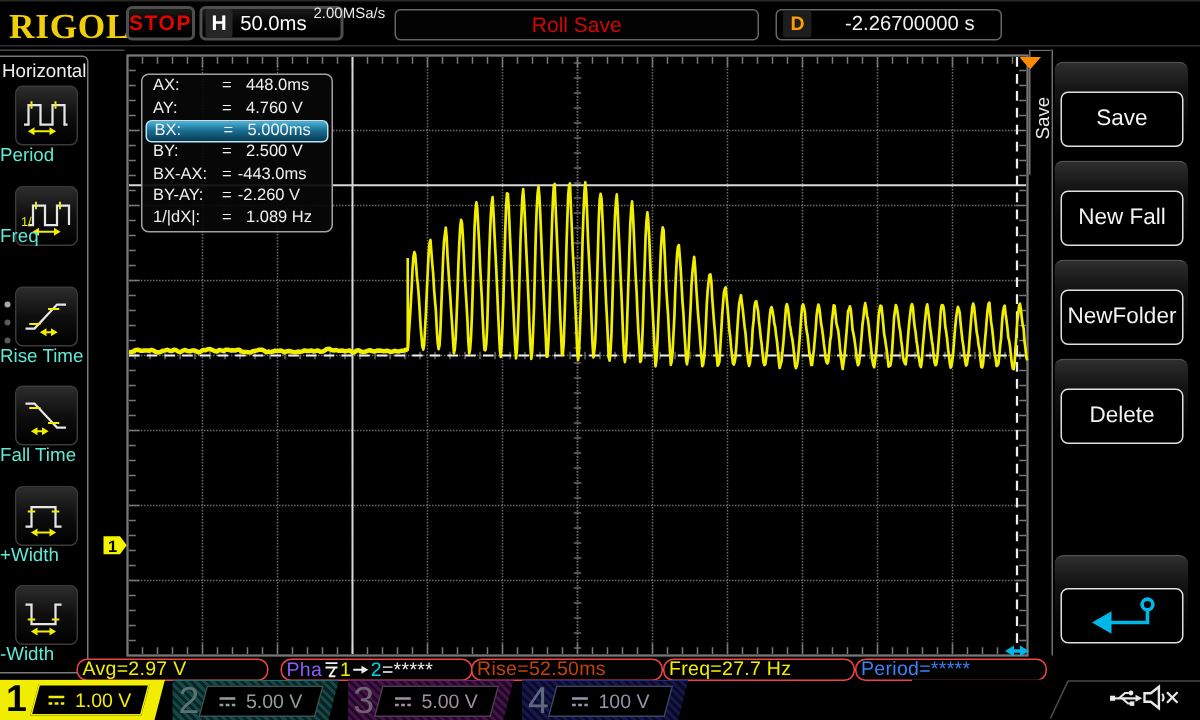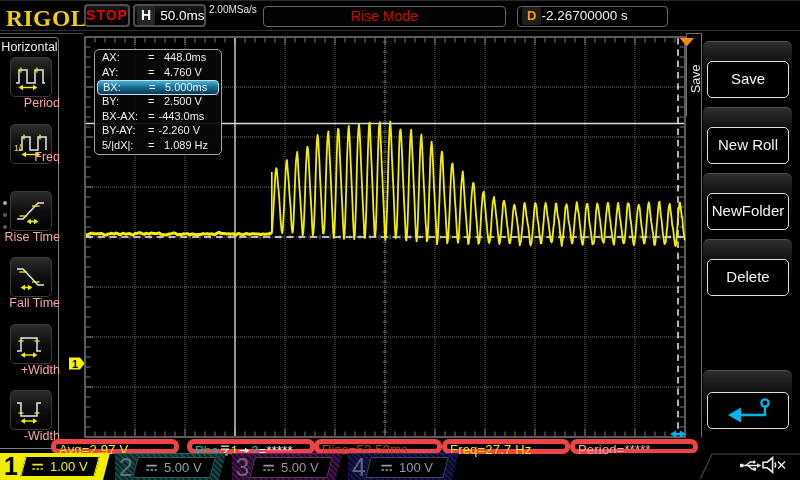--- a/index.html
+++ b/index.html
@@ -1,68 +1,68 @@
 <!DOCTYPE html>
 <html><head><meta charset="utf-8"><style>
 * {margin:0;padding:0;box-sizing:border-box}
 html,body {width:800px;height:480px;background:#000;overflow:hidden;font-family:"Liberation Sans",sans-serif;position:relative}
 
 .logo {position:absolute;left:6px;top:5px;font-family:"Liberation Serif",serif;font-weight:bold;font-size:23.5px;color:#f0cf08;letter-spacing:0.5px}
 .tbox {position:absolute;border:2px solid #4e4e4e;border-radius:4px;background:linear-gradient(#191919 0%,#050505 50%,#000 100%)}
 .stop {left:84px;top:4px;width:46px;height:23px;color:#dd0600;font-weight:bold;font-size:14px;text-align:center;line-height:19px;letter-spacing:1px}
-.hbox {left:133px;top:4px;width:73px;height:23px;color:#fff;font-size:13.5px;line-height:19px;white-space:nowrap}
+.hbox {left:133px;top:4px;width:96px;height:23px;color:#fff;font-size:13.5px;line-height:19px;white-space:nowrap}
 .hbox b {display:inline-block;background:#262626;padding:0 4px;margin-left:2px;border-radius:2px;font-size:14px}
 .hbox span {margin-left:5px}
 .srate {position:absolute;left:209px;top:4px;color:#e8e8e8;font-size:10px}
 .rollbox {position:absolute;left:263px;top:6px;width:243px;height:21px;border:1.5px solid #666;border-radius:4px;background:#030303;color:#d40600;font-size:14px;text-align:center;line-height:19px}
 .dbox {position:absolute;left:517px;top:6px;width:151px;height:21px;border:1.5px solid #666;border-radius:4px;background:#000;color:#f0f0f0;font-size:13.5px;line-height:18px}
 .dbox .dd {display:inline-block;background:#1d1d1d;color:#ff9c00;font-weight:bold;font-size:13px;padding:0 5px;margin-left:4px;border-radius:2px}
-.dbox .dv {}
+.dbox .dv {margin-left:22px}
 .sep1 {position:absolute;left:0;top:30px;width:800px;height:1px;background:#303030}
 .sep2 {position:absolute;left:0;top:33px;width:83px;height:1px;background:#4a4a4a}
 
 .lpanel {position:absolute;left:-2px;top:37px;width:61px;height:412px;border:1px solid #7a7a7a;border-radius:0 4px 4px 0;background:#000}
 .ltitle {position:absolute;left:0;top:39.5px;width:59px;text-align:center;color:#f0f0f0;font-size:12.5px}
 .lkey {position:absolute;left:10px;width:42px;height:40px;border:1px solid #3a3a3a;border-radius:5px;background:linear-gradient(#2c2c2c 0%,#0e0e0e 50%,#000 100%)}
-.llab {position:absolute;left:0;width:60px;text-align:right;color:#fca5a5;font-size:12.5px;white-space:nowrap}
+.llab {position:absolute;left:0;width:60px;text-align:left;color:#5eead4;font-size:12.5px;white-space:nowrap}
 .dot {position:absolute;left:3px;width:4px;height:4px;border-radius:50%;background:#5a5a5a}
 
 .grat {position:absolute;left:60px;top:30px}
 
 .meas {position:absolute;left:94px;top:49px;width:128px;height:106px;background:rgba(8,8,8,0.92);border:1px solid #a2a2a2;border-radius:5px;padding-top:1px}
 .mrow {height:14.7px;display:flex;align-items:flex-start;font-size:11px;color:#f0f0f0;padding-left:7px}
 .ml {width:46px}
 .me {width:10px}
 .mrow.hl {background:linear-gradient(#49b4d8 0%,#1a7094 45%,#0a3a52 100%);border:1px solid #b8e4f8;border-radius:4px;margin:0 2px;padding-left:5px;height:14.7px}
 .mrow.hl .ml {width:46px}
 
 .rborder {position:absolute;left:701px;top:33px;width:1px;height:404px;background:#707070}
 .stab {position:absolute;left:686px;top:33px;width:15px;height:98px;background:#000;border-left:1px solid #707070;border-top:1px solid #707070;clip-path:polygon(0 0,15px 0,15px 98px,0 83px)}
 .rkey {position:absolute;left:703px;width:89px;height:62px;border-radius:6px;background:linear-gradient(#2e2e2e 0%,#131313 30%,#000 82%);border-top:1px solid #525252}
 .rbtn {position:absolute;left:707px;width:82px;height:37px;background:#000;border:1.6px solid #e0e0e0;border-radius:5px;color:#f2f2f2;font-size:15px;text-align:center;line-height:34px}
 .trig {position:absolute;left:680px;top:38px;width:0;height:0;border-left:7px solid transparent;border-right:7px solid transparent;border-top:8.5px solid #ff8a00;z-index:9}
 
-.pill {position:absolute;top:438.5px;height:15px;background:#020202;border:5px solid #ef4444;border-radius:7px;font-size:13px;line-height:12.8px;padding-left:3px;white-space:nowrap;letter-spacing:0.2px}
+.pill {position:absolute;top:438.5px;height:15px;background:#020202;border:1px solid #ef4444;border-radius:7px;font-size:13px;line-height:12.8px;padding-left:3px;white-space:nowrap;letter-spacing:0.2px}
 
 .ch {position:absolute;top:453px;height:27px;width:111px}
 .chn {position:absolute;left:4px;top:0px;font-size:25px;line-height:27px;font-weight:bold}
 .chbox {position:absolute;top:3px;height:21px;background:#000;border:1.5px solid;transform:skewX(-15deg);display:flex;align-items:center;justify-content:center;font-size:13px}
 .chbox > * {transform:skewX(15deg)}
 .ch1 {left:0;background:#f0ed00;clip-path:polygon(0 0,110px 0,103px 27px,0 27px)}
 .ch2 {left:115px;background:repeating-linear-gradient(45deg,#164848 0 2px,#082424 2px 4px);clip-path:polygon(0 0,111px 0,104px 27px,-7px 27px);border-top:1px solid #2a6a6a}
 .ch3 {left:231.5px;background:repeating-linear-gradient(45deg,#441448 0 2px,#200826 2px 4px);clip-path:polygon(0 0,111px 0,104px 27px,-7px 27px);border-top:1px solid #6a2a6a}
 .ch4 {left:348px;background:repeating-linear-gradient(45deg,#17174e 0 2px,#0a0a26 2px 4px);clip-path:polygon(0 0,111px 0,104px 27px,-7px 27px);border-top:1px solid #2a2a7a}
 .ftrap {position:absolute;left:608px;top:453px;width:192px;height:27px;background:#000}
 </style></head><body>
 <div style="position:absolute;left:0;top:0;width:800px;height:1px;background:#282828"></div>
 <div class="logo">RIGOL</div>
 <div class="tbox stop">STOP</div>
 <div class="tbox hbox"><b>H</b><span>50.0ms</span></div>
 <div class="srate">2.00MSa/s</div>
-<div class="rollbox">Rise Mode</div>
+<div class="rollbox">Roll Save</div>
 <div class="dbox"><span class="dd">D</span><span class="dv">-2.26700000 s</span></div>
 <div class="sep1"></div>
 <div class="sep2"></div>
 <div class="lpanel"></div>
 <div class="ltitle">Horizontal</div>
 <div class="lkey" style="top:57px">
     <svg width="36" height="30" viewBox="0 0 36 30" style="display:block;margin:4px auto 0">
       <path d="M3 21 h3 v-13 h8 v13 h8 v-13 h8 v13 h2" stroke="#e6e6e6" stroke-width="1.5" fill="none"></path>
       <line x1="8" y1="5.5" x2="8" y2="10.5" stroke="#f2ee00" stroke-width="1.3"></line>
       <line x1="24" y1="5.5" x2="24" y2="10.5" stroke="#f2ee00" stroke-width="1.3"></line>
@@ -487,56 +487,56 @@
       <span class="ml">BX-AX:</span>
       <span class="me">=</span>
       <span class="mv" style="padding-left:0.5px">-443.0ms</span>
     </div>
     <div class="mrow">
       <span class="ml">BY-AY:</span>
       <span class="me">=</span>
       <span class="mv" style="padding-left:0.5px">-2.260 V</span>
     </div>
     <div class="mrow">
-      <span class="ml">5/|dX|:</span>
+      <span class="ml">1/|dX|:</span>
       <span class="me">=</span>
       <span class="mv" style="padding-left:6px">1.089 Hz</span>
     </div>
   </div>
 <div class="rborder"></div>
 <div class="stab"><svg width="15" height="98" viewBox="0 0 15 98">
       <text transform="translate(12.5 59) rotate(-90)" font-size="12.5" fill="#e8e8e8" font-family="Liberation Sans">Save</text>
     </svg></div>
 <div class="rkey" style="top:41px"></div>
 <div class="rbtn" style="top:60.5px">Save</div>
 <div class="rkey" style="top:107px"></div>
-<div class="rbtn" style="top:126.5px">New Roll</div>
+<div class="rbtn" style="top:126.5px">New Fall</div>
 <div class="rkey" style="top:173px"></div>
 <div class="rbtn" style="top:192.5px">NewFolder</div>
 <div class="rkey" style="top:239px"></div>
 <div class="rbtn" style="top:258.5px">Delete</div>
 <div class="rkey" style="top:370px;height:62px"></div>
 <div class="trig"></div>
 <div class="rbtn" style="top:392px;height:37px">
     <svg width="82" height="36" viewBox="0 0 82 36" style="display:block">
       <circle cx="57" cy="10" r="3.6" fill="none" stroke="#00b8e8" stroke-width="2.4"></circle>
       <path d="M57 13.5 V22 H31" fill="none" stroke="#00b8e8" stroke-width="2.4"></path>
       <path d="M20 22 L33 14.5 V29.5 Z" fill="#00b8e8"></path>
     </svg>
   </div>
 <div class="pill" style="left:51px;width:128px"><span style="color:#f2ee00">Avg=2.97 V</span></div>
-<div class="pill" style="left:187px;width:128px"><span style="color:#14b8a6">Pha</span><svg width="10" height="12" viewBox="0 0 10 12" style="vertical-align:-1.5px;margin:0 1px">
+<div class="pill" style="left:187px;width:128px"><span style="color:#8b5cf6">Pha</span><svg width="10" height="12" viewBox="0 0 10 12" style="vertical-align:-1.5px;margin:0 1px">
       <path d="M1 2.1 H9 M1 5 H9 M7.4 5 L3.6 10.8 M3.2 10.8 H7.6" fill="none" stroke="#f0f0f0" stroke-width="1.25"></path>
     </svg><span style="color:#f2ee00">1</span><svg width="11" height="9" viewBox="0 0 11 9" style="vertical-align:-0.5px;margin:0 1px">
       <line x1="0.5" y1="4.5" x2="7.5" y2="4.5" stroke="#f0f0f0" stroke-width="1.4"></line>
       <path d="M10.5 4.5 L6 1.8 V7.2 Z" fill="#f0f0f0"></path>
     </svg><span style="color:#00d4e8">2</span><span style="color:#f0f0f0">=*****</span></div>
 <div class="pill" style="left:314px;width:128px"><span style="color:#c2410c">Rise=52.50ms</span></div>
 <div class="pill" style="left:442px;width:128px"><span style="color:#f2ee00">Freq=27.7 Hz</span></div>
-<div class="pill" style="left:570px;width:128px"><span style="color:#fca5a5">Period=*****</span></div>
+<div class="pill" style="left:570px;width:128px"><span style="color:#3b82f6">Period=*****</span></div>
 
 <div class="ch ch1">
     <span class="chn" style="color:#000">1</span>
  <div class="chbox" style="border-color:#f2ee00;left:23px;width:74px">
       <svg width="12" height="8" viewBox="0 0 12 8" style="margin:0 6px 0 0">
         <line x1="0.5" y1="1.6" x2="11" y2="1.6" stroke="#f2ee00" stroke-width="1.7"></line>
         <line x1="0.5" y1="6" x2="3" y2="6" stroke="#f2ee00" stroke-width="1.7"></line>
         <line x1="4.6" y1="6" x2="7.1" y2="6" stroke="#f2ee00" stroke-width="1.7"></line>
         <line x1="8.7" y1="6" x2="11" y2="6" stroke="#f2ee00" stroke-width="1.7"></line>
       </svg>

